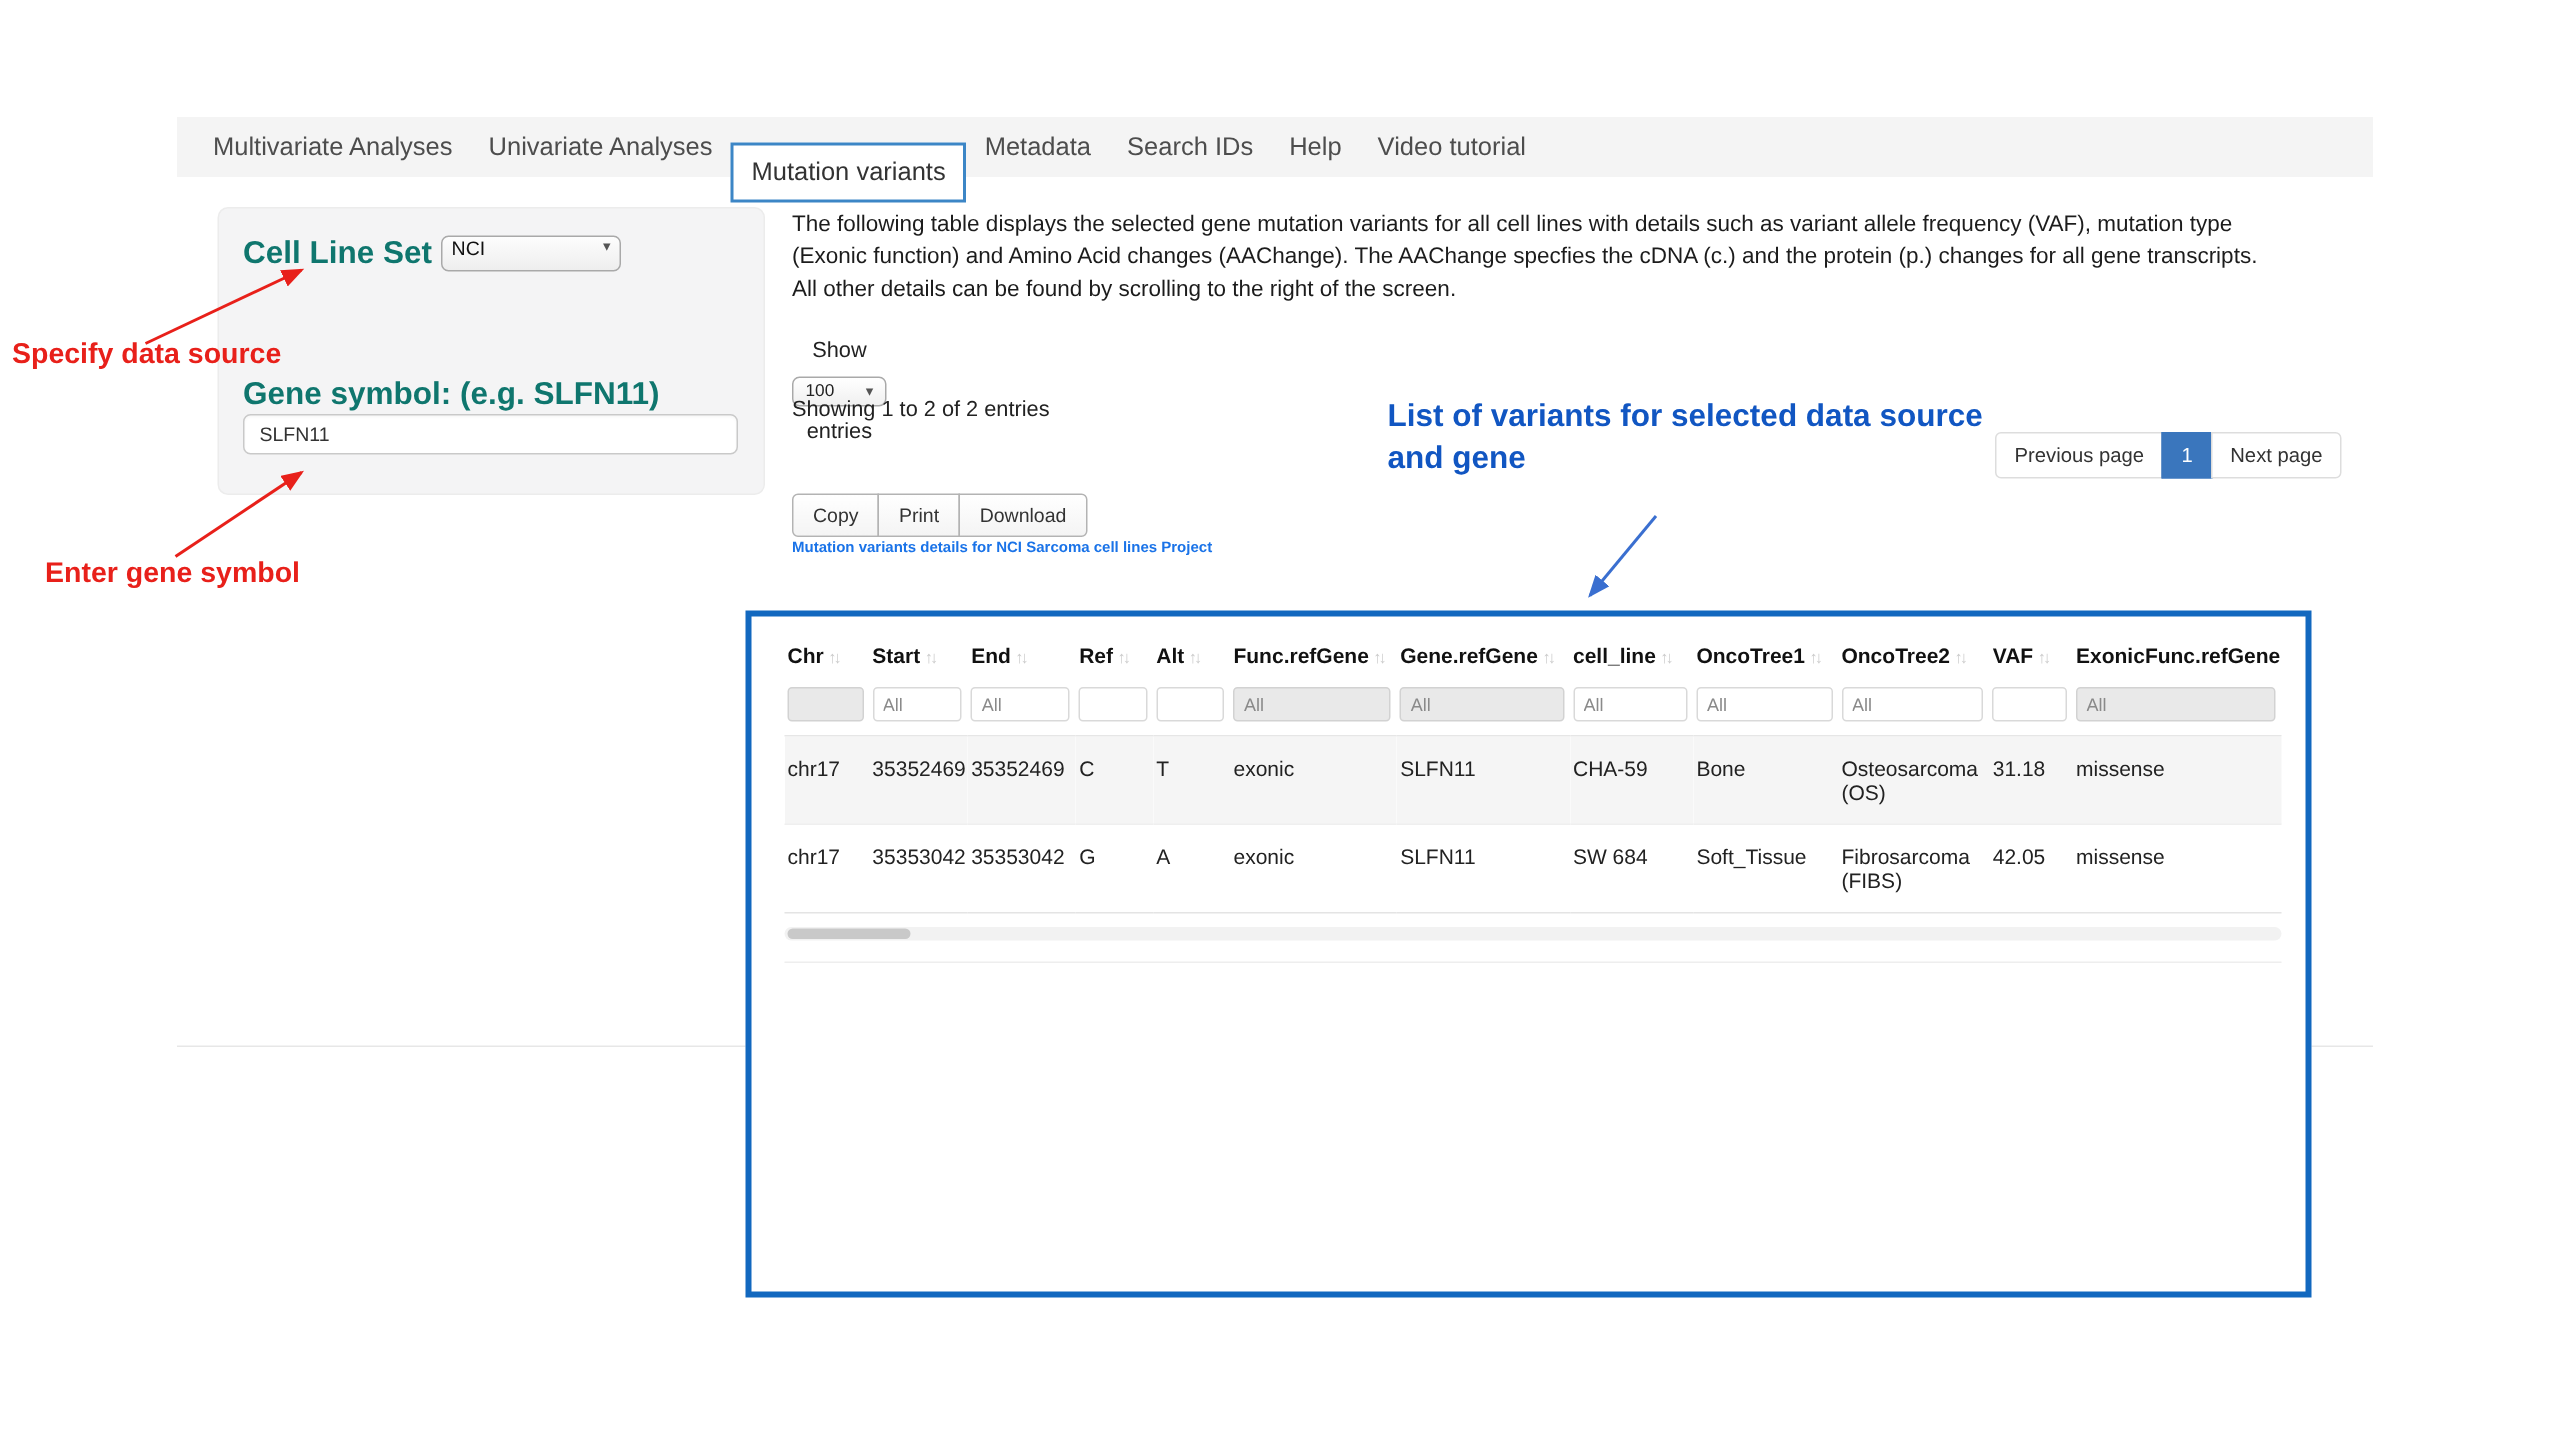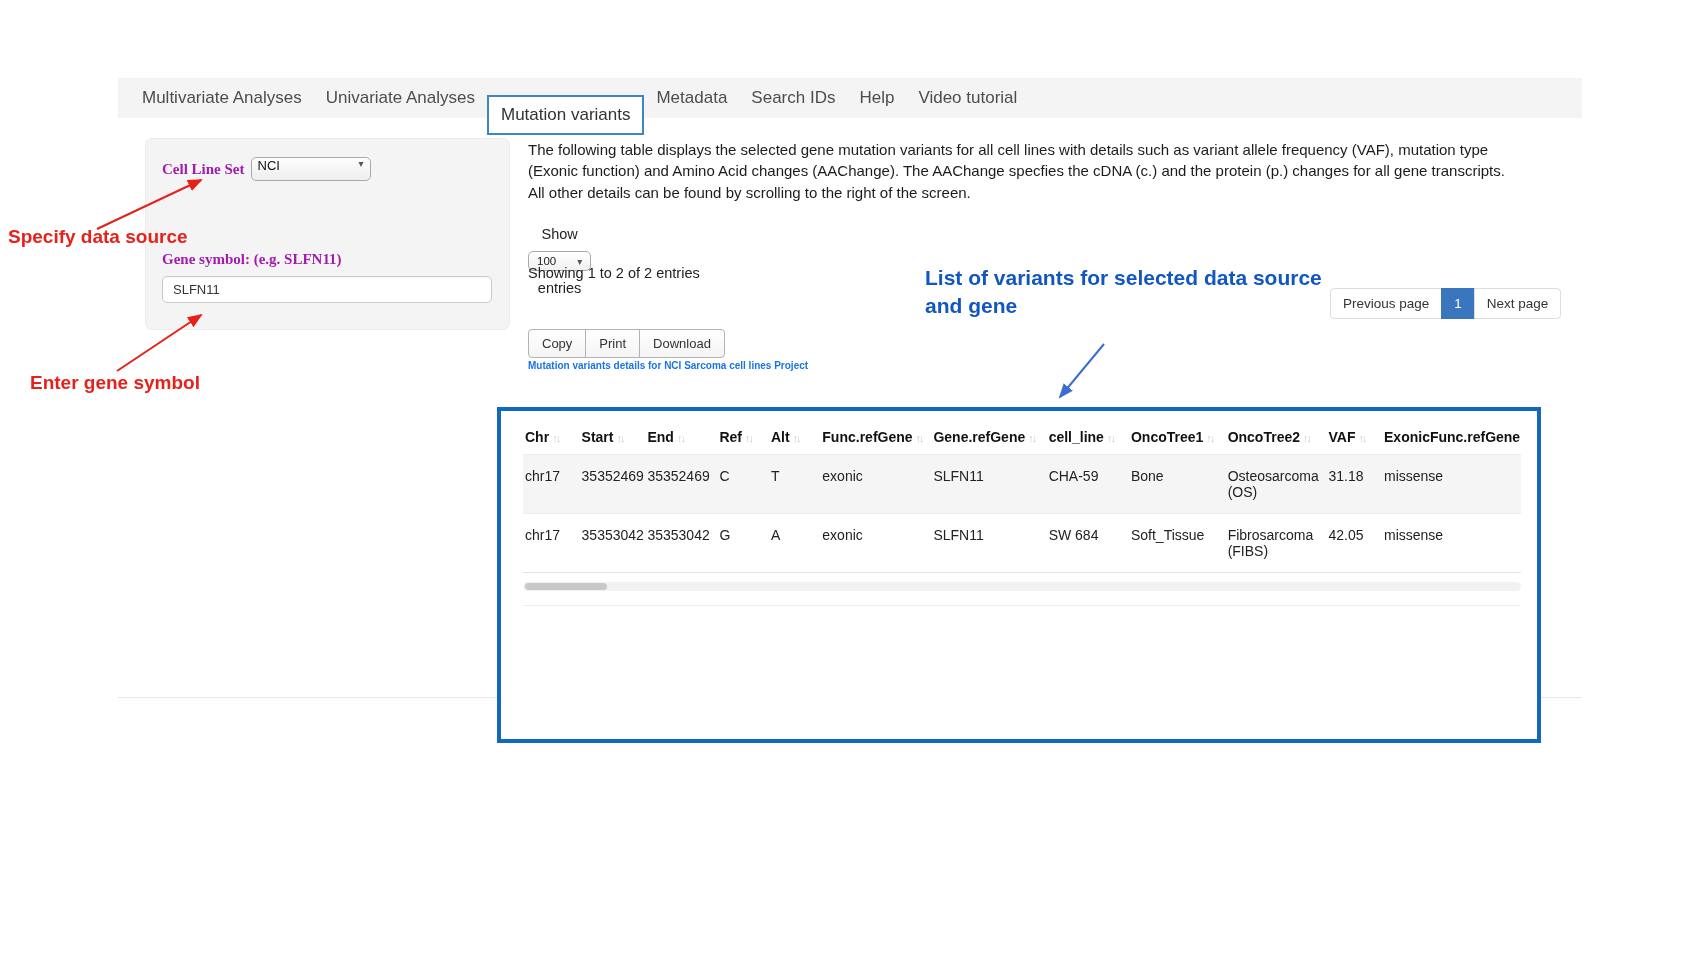--- a/index.html
+++ b/index.html
@@ -17,21 +17,21 @@
   
   .tabbar{position:absolute;left:118px;top:78px;width:1464px;height:40px;background:#f4f4f4;
     display:flex;align-items:center;padding:0 12px;}
   .tab{padding:0 12px;font-size:17px;color:#4d4d4d;line-height:40px;cursor:pointer;white-space:nowrap;}
   .tab.active{background:#fff;border:2px solid #3c86c6;color:#333;line-height:36px;height:40px;margin-top:34px;}
 
   
   .panel{position:absolute;left:145px;top:138px;width:365px;height:192px;background:#f4f4f5;
     border:1px solid #ececec;border-radius:7px;}
   .panel-row1{position:absolute;left:16px;top:18px;display:flex;align-items:center;gap:6px;}
-  .bold-label{font-weight:bold;font-size:15px;color:#a21caf;font-family:Liberation Serif, serif;}
+  .bold-label{font-weight:bold;font-size:21px;color:#0f766e;}
   .select-box{display:inline-flex;align-items:flex-start;justify-content:space-between;width:120px;height:24px;
     background:linear-gradient(#fdfdfd,#eee);border:1px solid #a9a9a9;border-radius:5px;
     font-size:13px;padding:0 6px;color:#111;cursor:pointer;}
   .caret{font-size:10px;color:#555;}
   .gene-label{position:absolute;left:16px;top:112px;}
   .gene-input{position:absolute;left:16px;top:137px;width:330px;height:27px;border:1px solid #c9c9c9;
     border-radius:5px;background:#fff;font-size:13px;padding:0 10px;color:#333;
     font-family:"Liberation Sans",sans-serif;box-shadow:0 1px 2px rgba(0,0,0,.04) inset;}
 
   
@@ -61,21 +61,21 @@
   .page-btn{border:1px solid #ddd;background:#fff;color:#333;padding:7px 12px;margin-left:-1px;cursor:pointer;}
   .page-btn.prev{border-radius:4px 0 0 4px;margin-left:0;}
   .page-btn.next{border-radius:0 4px 4px 0;}
   .page-current{background:var(--pagination-active);border:1px solid var(--pagination-active);
     color:#fff;padding:7px 12px;margin-left:-1px;cursor:pointer;}
 
   
   .page-divider{position:absolute;left:118px;top:697px;width:1464px;height:1px;background:#e7e7e7;z-index:1;}
 
   
-  .table-box{position:absolute;left:497px;top:407px;width:1044px;height:336px;border:4px solid var(--accent-blue);
+  .table-box{position:absolute;left:497px;top:407px;width:1044px;height:458px;border:4px solid var(--accent-blue);
     background:#fff;z-index:3;padding:14px 16px 0 22px;}
   table.variants{width:100%;border-collapse:collapse;table-layout:fixed;}
   .variants th{font-size:14px;font-weight:bold;color:#111;text-align:left;padding:4px 4px 9px 2px;
     white-space:nowrap;overflow:hidden;cursor:pointer;}
   .sort-icon{color:#ccc;font-size:11px;margin-left:3px;letter-spacing:-2px;}
   .filter-cell{padding:0 6px 9px 2px;border-bottom:1px solid #e6e6e6;}
   .filter{width:100%;height:23px;border:1px solid #d9d9d9;border-radius:3px;font-size:12px;color:#777;
     padding:0 6px;background:#fff;font-family:"Liberation Sans",sans-serif;}
   .filter.kind-select{background:#e9e9e9;border-color:#d2d2d2;}
   .filter::placeholder{color:#8a8a8a;opacity:1;}
@@ -172,20 +172,34 @@
             <th><span>Ref</span><span class="sort-icon">↑↓</span></th>
             <th><span>Alt</span><span class="sort-icon">↑↓</span></th>
             <th><span>Func.refGene</span><span class="sort-icon">↑↓</span></th>
             <th><span>Gene.refGene</span><span class="sort-icon">↑↓</span></th>
             <th><span>cell_line</span><span class="sort-icon">↑↓</span></th>
             <th><span>OncoTree1</span><span class="sort-icon">↑↓</span></th>
             <th><span>OncoTree2</span><span class="sort-icon">↑↓</span></th>
             <th><span>VAF</span><span class="sort-icon">↑↓</span></th>
             <th><span>ExonicFunc.refGene</span></th>
           </tr>
+        <tr>
+            <th class="filter-cell"><input type="text" class="filter kind-select" style=""></th>
+            <th class="filter-cell"><input type="text" class="filter" placeholder="All" style=""></th>
+            <th class="filter-cell"><input type="text" class="filter" placeholder="All" style=""></th>
+            <th class="filter-cell"><input type="text" class="filter" style=""></th>
+            <th class="filter-cell"><input type="text" class="filter" style=""></th>
+            <th class="filter-cell"><input type="text" class="filter kind-select" placeholder="All" style=""></th>
+            <th class="filter-cell"><input type="text" class="filter kind-select" placeholder="All" style=""></th>
+            <th class="filter-cell"><input type="text" class="filter" placeholder="All" style=""></th>
+            <th class="filter-cell"><input type="text" class="filter" placeholder="All" style=""></th>
+            <th class="filter-cell"><input type="text" class="filter" placeholder="All" style=""></th>
+            <th class="filter-cell"><input type="text" class="filter" style=""></th>
+            <th class="filter-cell"><input type="text" class="filter kind-select" placeholder="All" style=""></th>
+          </tr>
       </thead>
       <tbody>
           <tr class="odd">
             <td>chr17</td>
             <td>35352469</td>
             <td>35352469</td>
             <td>C</td>
             <td>T</td>
             <td>exonic</td>
             <td>SLFN11</td>

